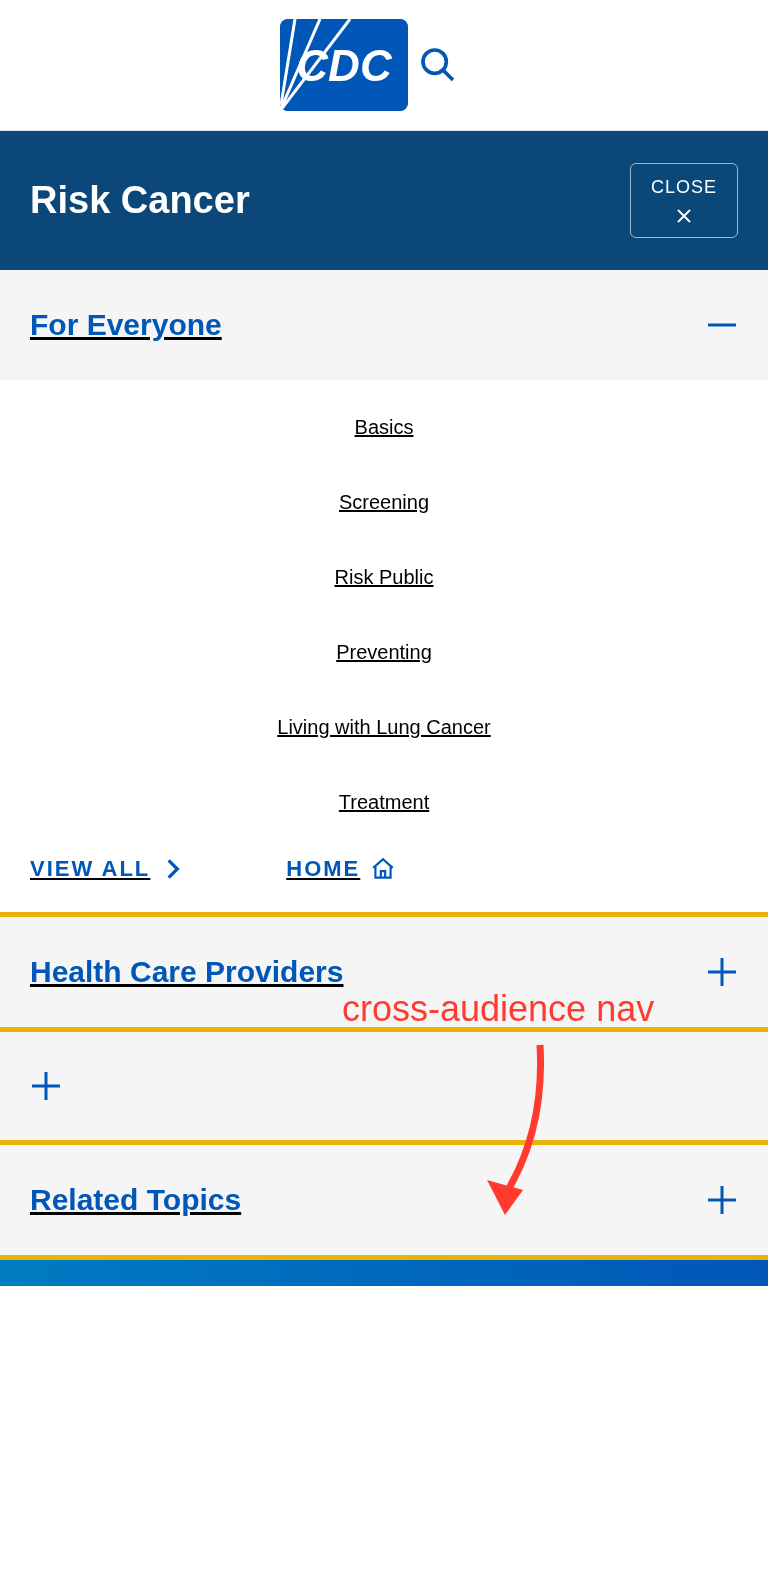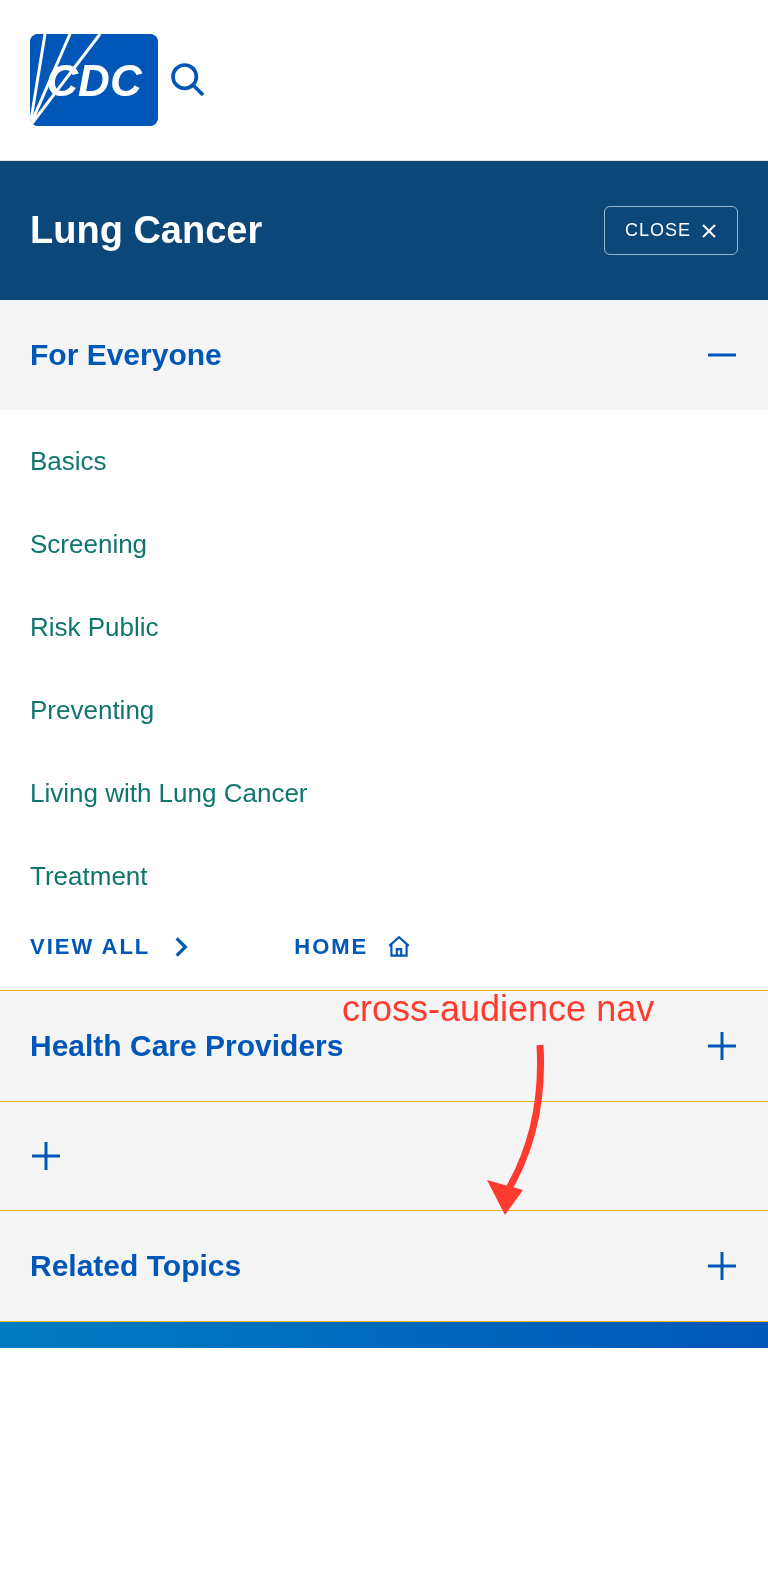--- a/index.html
+++ b/index.html
@@ -5,24 +5,24 @@
   * { margin: 0; padding: 0; box-sizing: border-box; }
   body {
     font-family: -apple-system, BlinkMacSystemFont, 'Segoe UI', Arial, sans-serif;
     width: 768px;
     height: 1587px;
     background: #fff;
     overflow: hidden;
     position: relative;
   }
   .top-header {
-    height: 161px;
-    display: flex;
-    align-items: center;
-    justify-content: flex-start;
+    height: 131px;
+    display: flex;
+    align-items: center;
+    justify-content: center;
     padding: 0 30px 0 30px;
     border-bottom: 1px solid #e5e5e5;
   }
   .cdc-logo {
     width: 128px;
     height: 92px;
     background: #0057b7;
     border-radius: 8px;
     display: flex;
     align-items: center;
@@ -60,24 +60,26 @@
     color: #fff;
     font-size: 18px;
     font-weight: 500;
     padding: 13px 20px;
     display: flex;
     align-items: center;
     gap: 10px;
     cursor: pointer;
     letter-spacing: 1px;
     background: transparent;
+    flex-direction: column;
   }
   .close-btn svg { width: 16px; height: 16px; }
   .accordion-section {
-    border-bottom: 1px solid #eab308;
+    border-bottom: 5px solid #eab308;
+    text-decoration: underline;
   }
   .accordion-header {
     background: #f5f5f5;
     padding: 38px 30px;
     display: flex;
     align-items: center;
     justify-content: space-between;
     cursor: pointer;
   }
   .accordion-header h2 {
@@ -90,34 +92,35 @@
     height: 32px;
     display: flex;
     align-items: center;
     justify-content: center;
   }
   .accordion-icon svg { width: 32px; height: 32px; }
   .menu-list {
     padding: 10px 30px 30px;
   }
   .menu-item {
-    color: #0f766e;
-    font-size: 26px;
+    color: #000000;
+    font-size: 20px;
     padding: 26px 0;
     cursor: pointer;
+    text-align: center;
   }
   .action-row {
     display: flex;
     gap: 100px;
     padding-top: 16px;
   }
   .action-link {
     display: flex;
     align-items: flex-end;
-    gap: 18px;
+    gap: 10px;
     color: #0057b7;
     font-size: 22px;
     font-weight: 700;
     letter-spacing: 2px;
     cursor: pointer;
   }
   .action-link svg { width: 26px; height: 26px; }
   .bottom-bar {
     height: 26px;
     background: linear-gradient(90deg, #007cc2, #0057b7);
@@ -156,21 +159,21 @@
   </div>
   <div class="search-btn">
     <svg viewBox="0 0 24 24" fill="none" stroke="#0057b7" stroke-width="2.2">
       <circle cx="10" cy="10" r="7"></circle>
       <line x1="15" y1="15" x2="21" y2="21"></line>
     </svg>
   </div>
 </div>
 
 <div class="title-bar">
-  <h1>Lung Cancer</h1>
+  <h1>Risk Cancer</h1>
   <button class="close-btn">
     <span>CLOSE</span>
     <svg viewBox="0 0 16 16">
       <line x1="2" y1="2" x2="14" y2="14" stroke="#fff" stroke-width="2"></line>
       <line x1="14" y1="2" x2="2" y2="14" stroke="#fff" stroke-width="2"></line>
     </svg>
   </button>
 </div>
 
 <div class="accordion-section">

